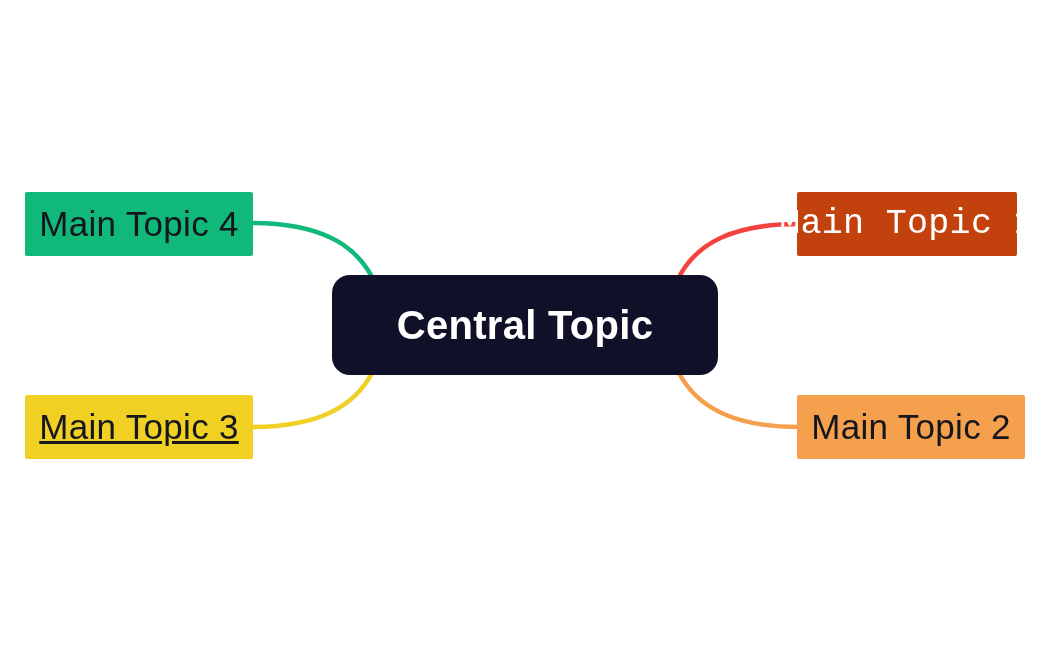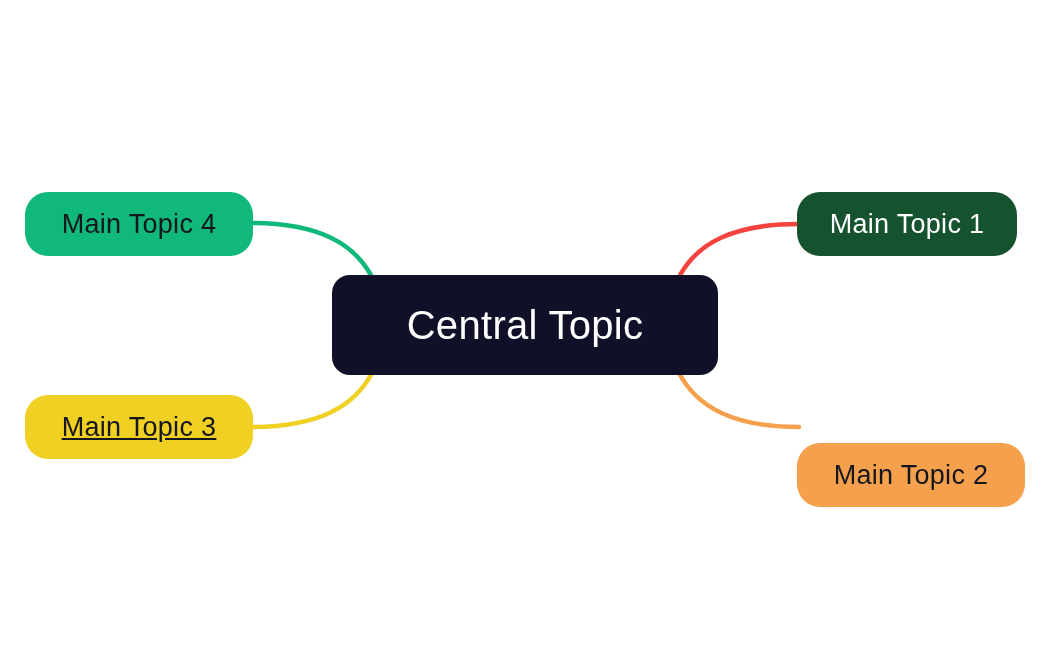--- a/index.html
+++ b/index.html
@@ -35,55 +35,55 @@
     white-space: nowrap;
     cursor: default;
   }
   .node-central {
     left: 332px;
     top: 275px;
     width: 386px;
     height: 100px;
     border-radius: 18px;
     font-size: 40px;
-    font-weight: 400;
+    font-weight: 700;
     letter-spacing: 0.3px;
   }
   .node-topic {
     height: 64px;
-    border-radius: 23px;
-    font-size: 27px;
+    border-radius: 2px;
+    font-size: 35px;
     font-weight: 500;
     letter-spacing: 0.3px;
   }
   .pos-top-left     { left: 25px;  top: 192px; width: 228px; }
   .pos-top-right    { left: 797px; top: 192px; width: 220px; }
   .pos-bottom-left  { left: 25px;  top: 395px; width: 228px; }
-  .pos-bottom-right { left: 797px; top: 395px; width: 228px; margin-top: 48px; }
+  .pos-bottom-right { left: 797px; top: 395px; width: 228px; }
   .node-label {
     pointer-events: none;
   }
 </style>
 </head>
 <body>
 
 <div class="stage" style="background: rgb(255, 255, 255);">
 
   <svg class="connector-layer" viewBox="0 0 1050 650" xmlns="http://www.w3.org/2000/svg">
     <path d="M 679 277 C 697 243 733 224 799 224" stroke="#f4433e"></path>
     <path d="M 679 373 C 697 407 733 427 799 427" stroke="#f5a04c"></path>
     <path d="M 372 373 C 354 407 318 427 251 427" stroke="#f0d023"></path>
     <path d="M 251 223 C 318 223 354 243 372 277" stroke="#10b97a"></path>
   </svg>
 
   <div class="node node-central" style="background: rgb(16, 16, 40); color: rgb(255, 255, 255);">
     <span class="node-label">Central Topic</span>
   </div>
 
-  <div class="node node-topic pos-top-right" style="background: #14532d; color: rgb(255, 255, 255);">
+  <div class="node node-topic pos-top-right" style="background: #c2410c; color: rgb(255, 255, 255); font-family: Liberation Mono, monospace;">
     <span class="node-label">Main Topic 1</span>
   </div>
 
   <div class="node node-topic pos-bottom-right" style="background: rgb(245, 160, 76); color: rgb(22, 22, 30);">
     <span class="node-label">Main Topic 2</span>
   </div>
 
   <div class="node node-topic pos-bottom-left" style="background: rgb(240, 208, 35); color: rgb(22, 22, 30); text-decoration: underline;">
     <span class="node-label">Main Topic 3</span>
   </div>

